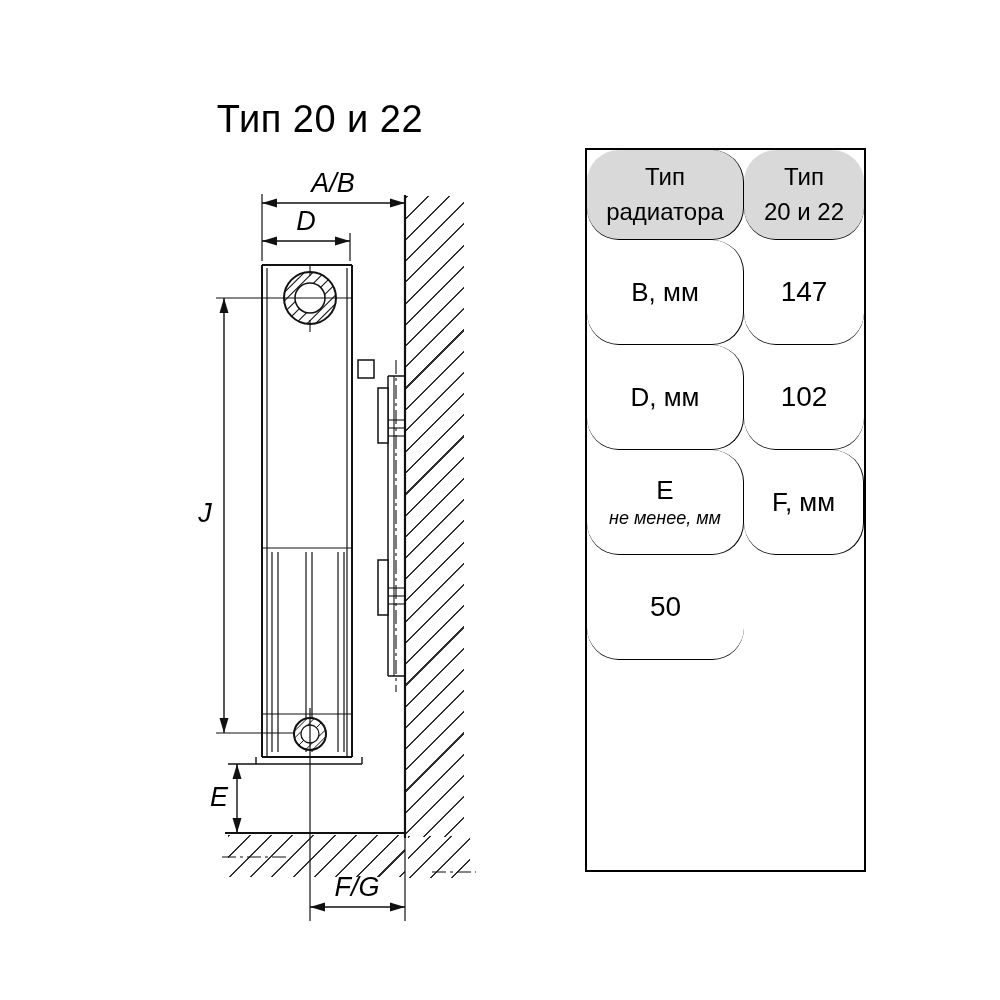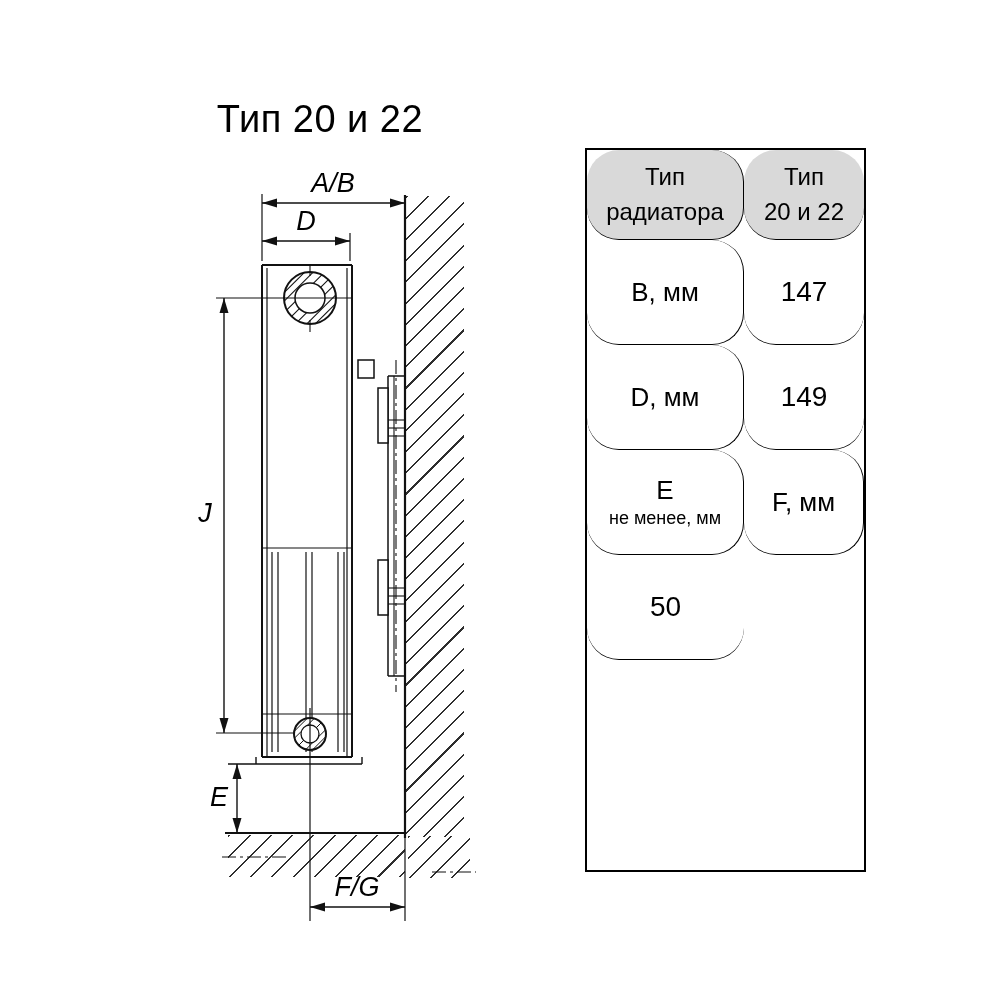--- a/index.html
+++ b/index.html
@@ -52,21 +52,21 @@
     border-radius:32px;
   }
   .cell.c2 { border-right:none; }
   .cell.lastrow { border-bottom:none; }
   .cell.head {
     background:#d9d9d9;
     font-size:24px; line-height:1.45;
     white-space:pre-line;
   }
   .cell .lbl { font-size:26px; }
-  .cell .sub { font-size:18px; margin-top:2px; }
+  .cell .sub { font-size:18px; margin-top:2px;font-style:italic; }
   .cell .sub:empty { display:none; }
   .cell.val { font-size:28px; }
 </style>
 </head>
 <body>
 
 <div class="page-title">Тип 20 и 22</div>
 
 <div class="hatch" id="wall-hatch"></div>
 <div class="hatch" id="wall-hatch-lower"></div>
@@ -209,21 +209,21 @@
   <div class="cell c1">
     <span class="lbl">B, мм</span>
 
   </div>
   <div class="cell c2 val">147</div>
 
   <div class="cell c1">
     <span class="lbl">D, мм</span>
 
   </div>
-  <div class="cell c2 val">149</div>
+  <div class="cell c2 val">102</div>
 
   <div class="cell c1">
     <span class="lbl">E</span>
     <span class="sub">не менее, мм</span>
   </div>
 
   <div class="cell c1">
     <span class="lbl">F, мм</span>
 
   </div>

